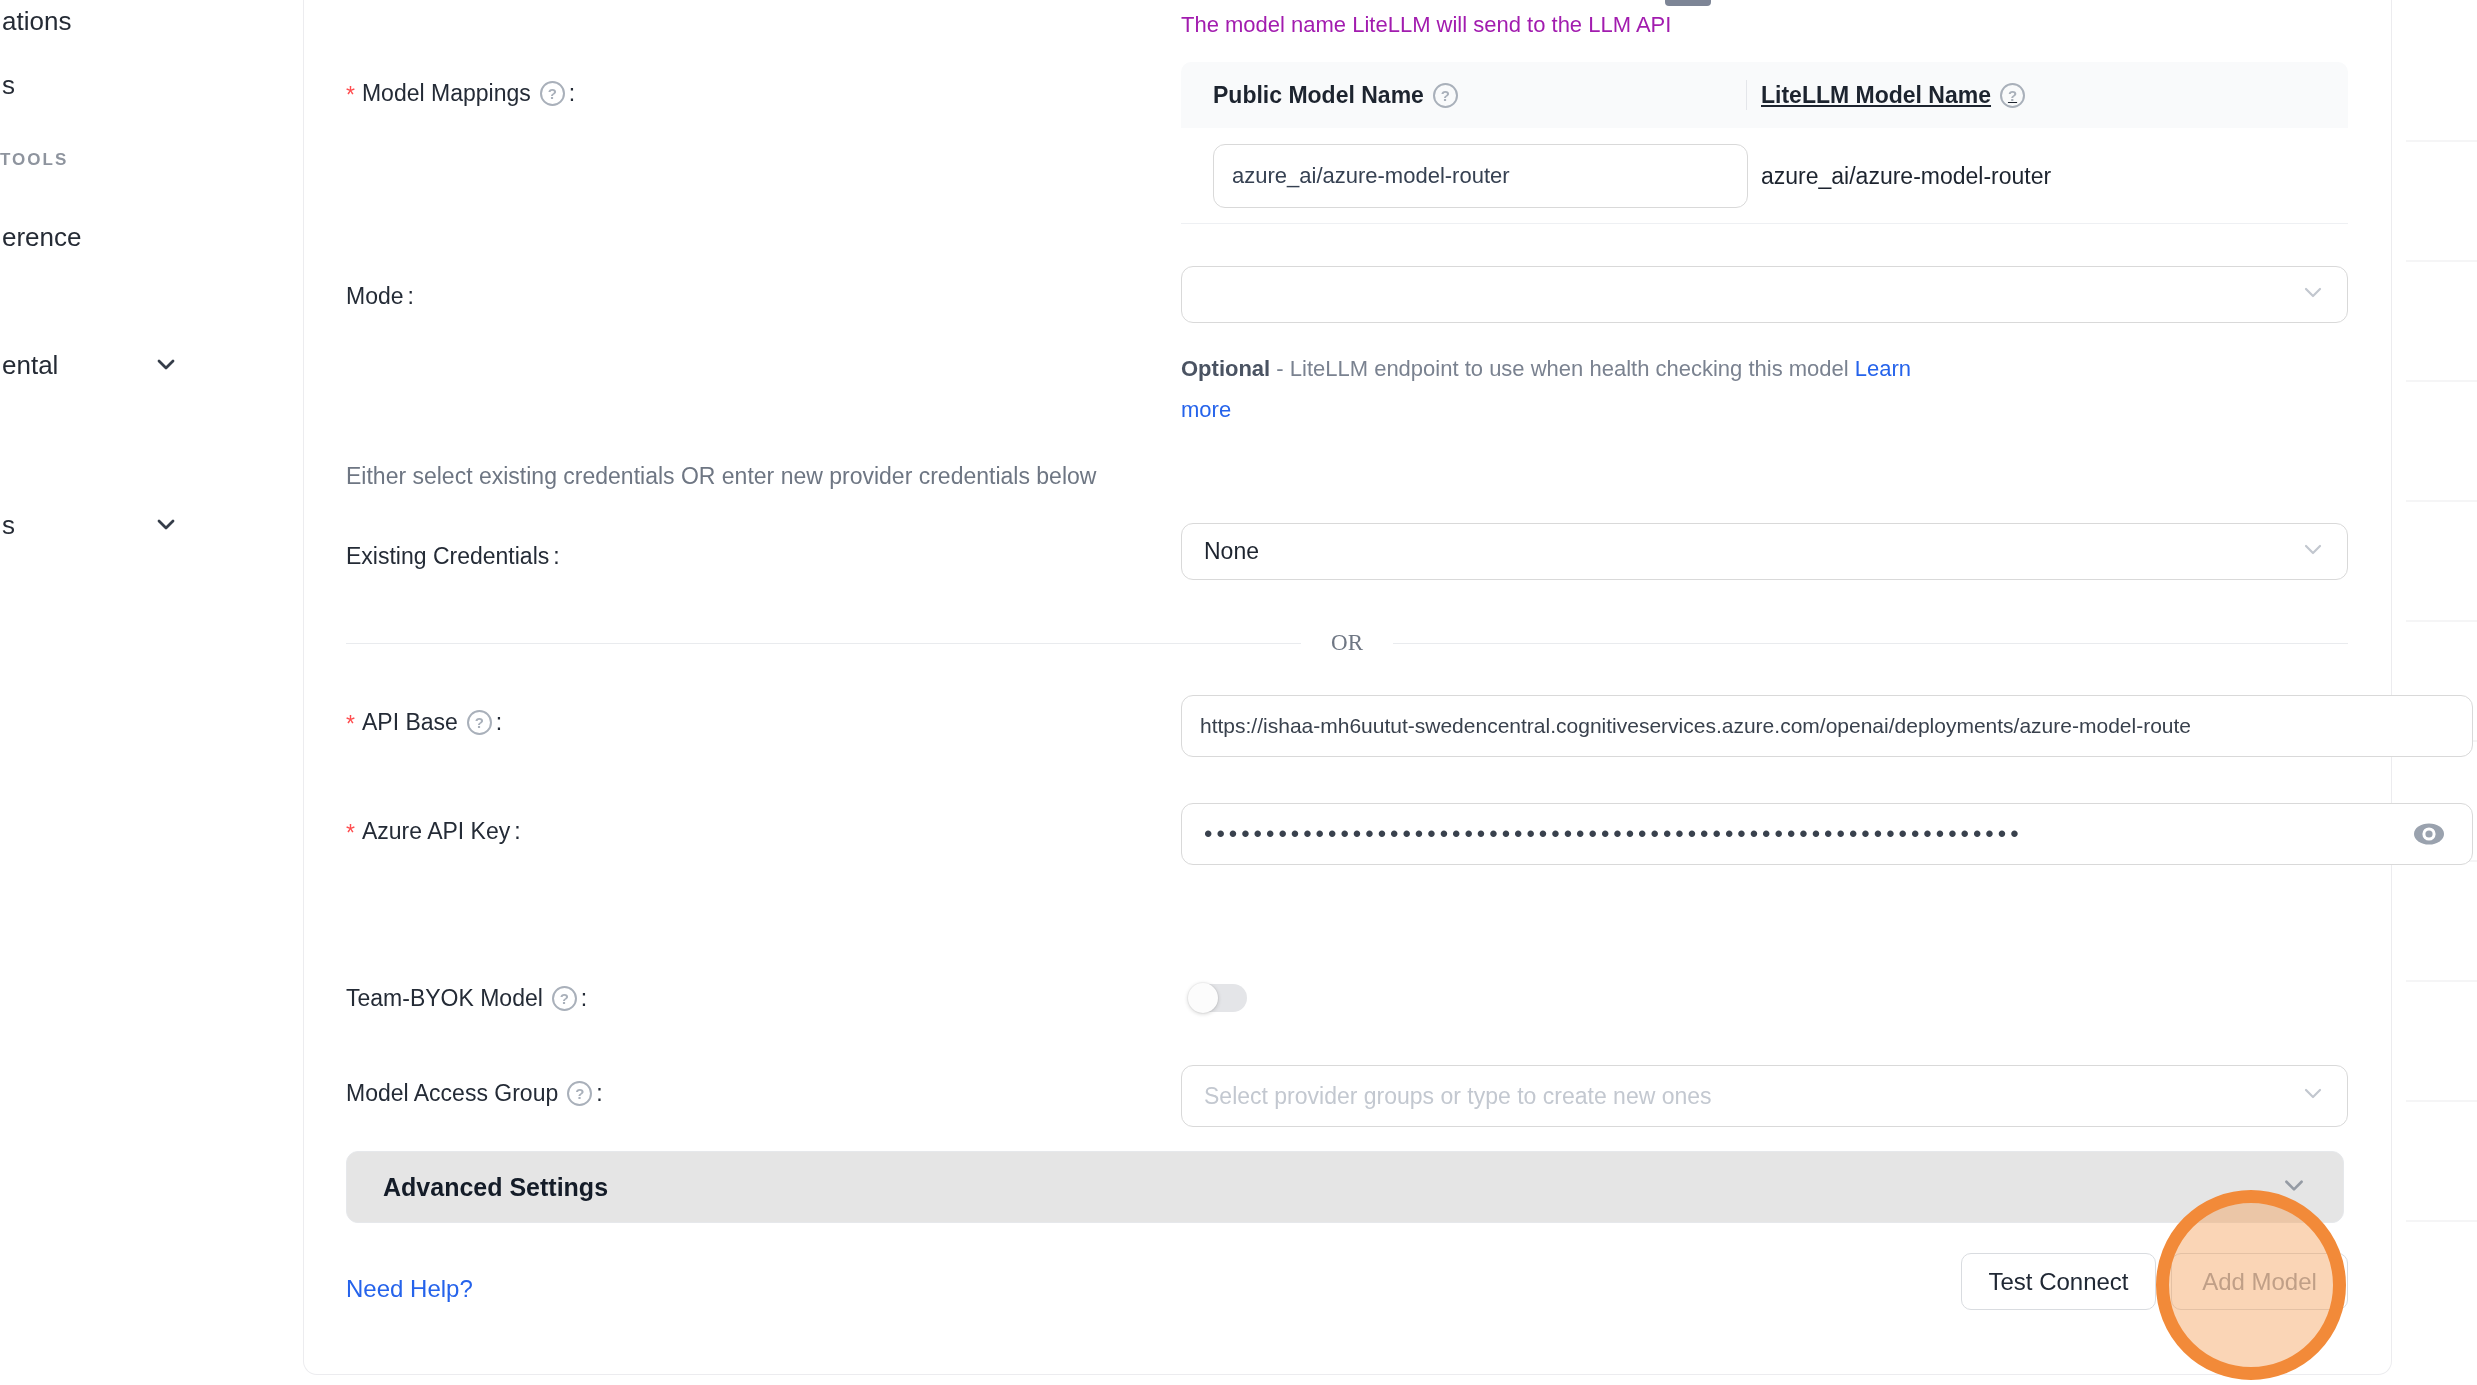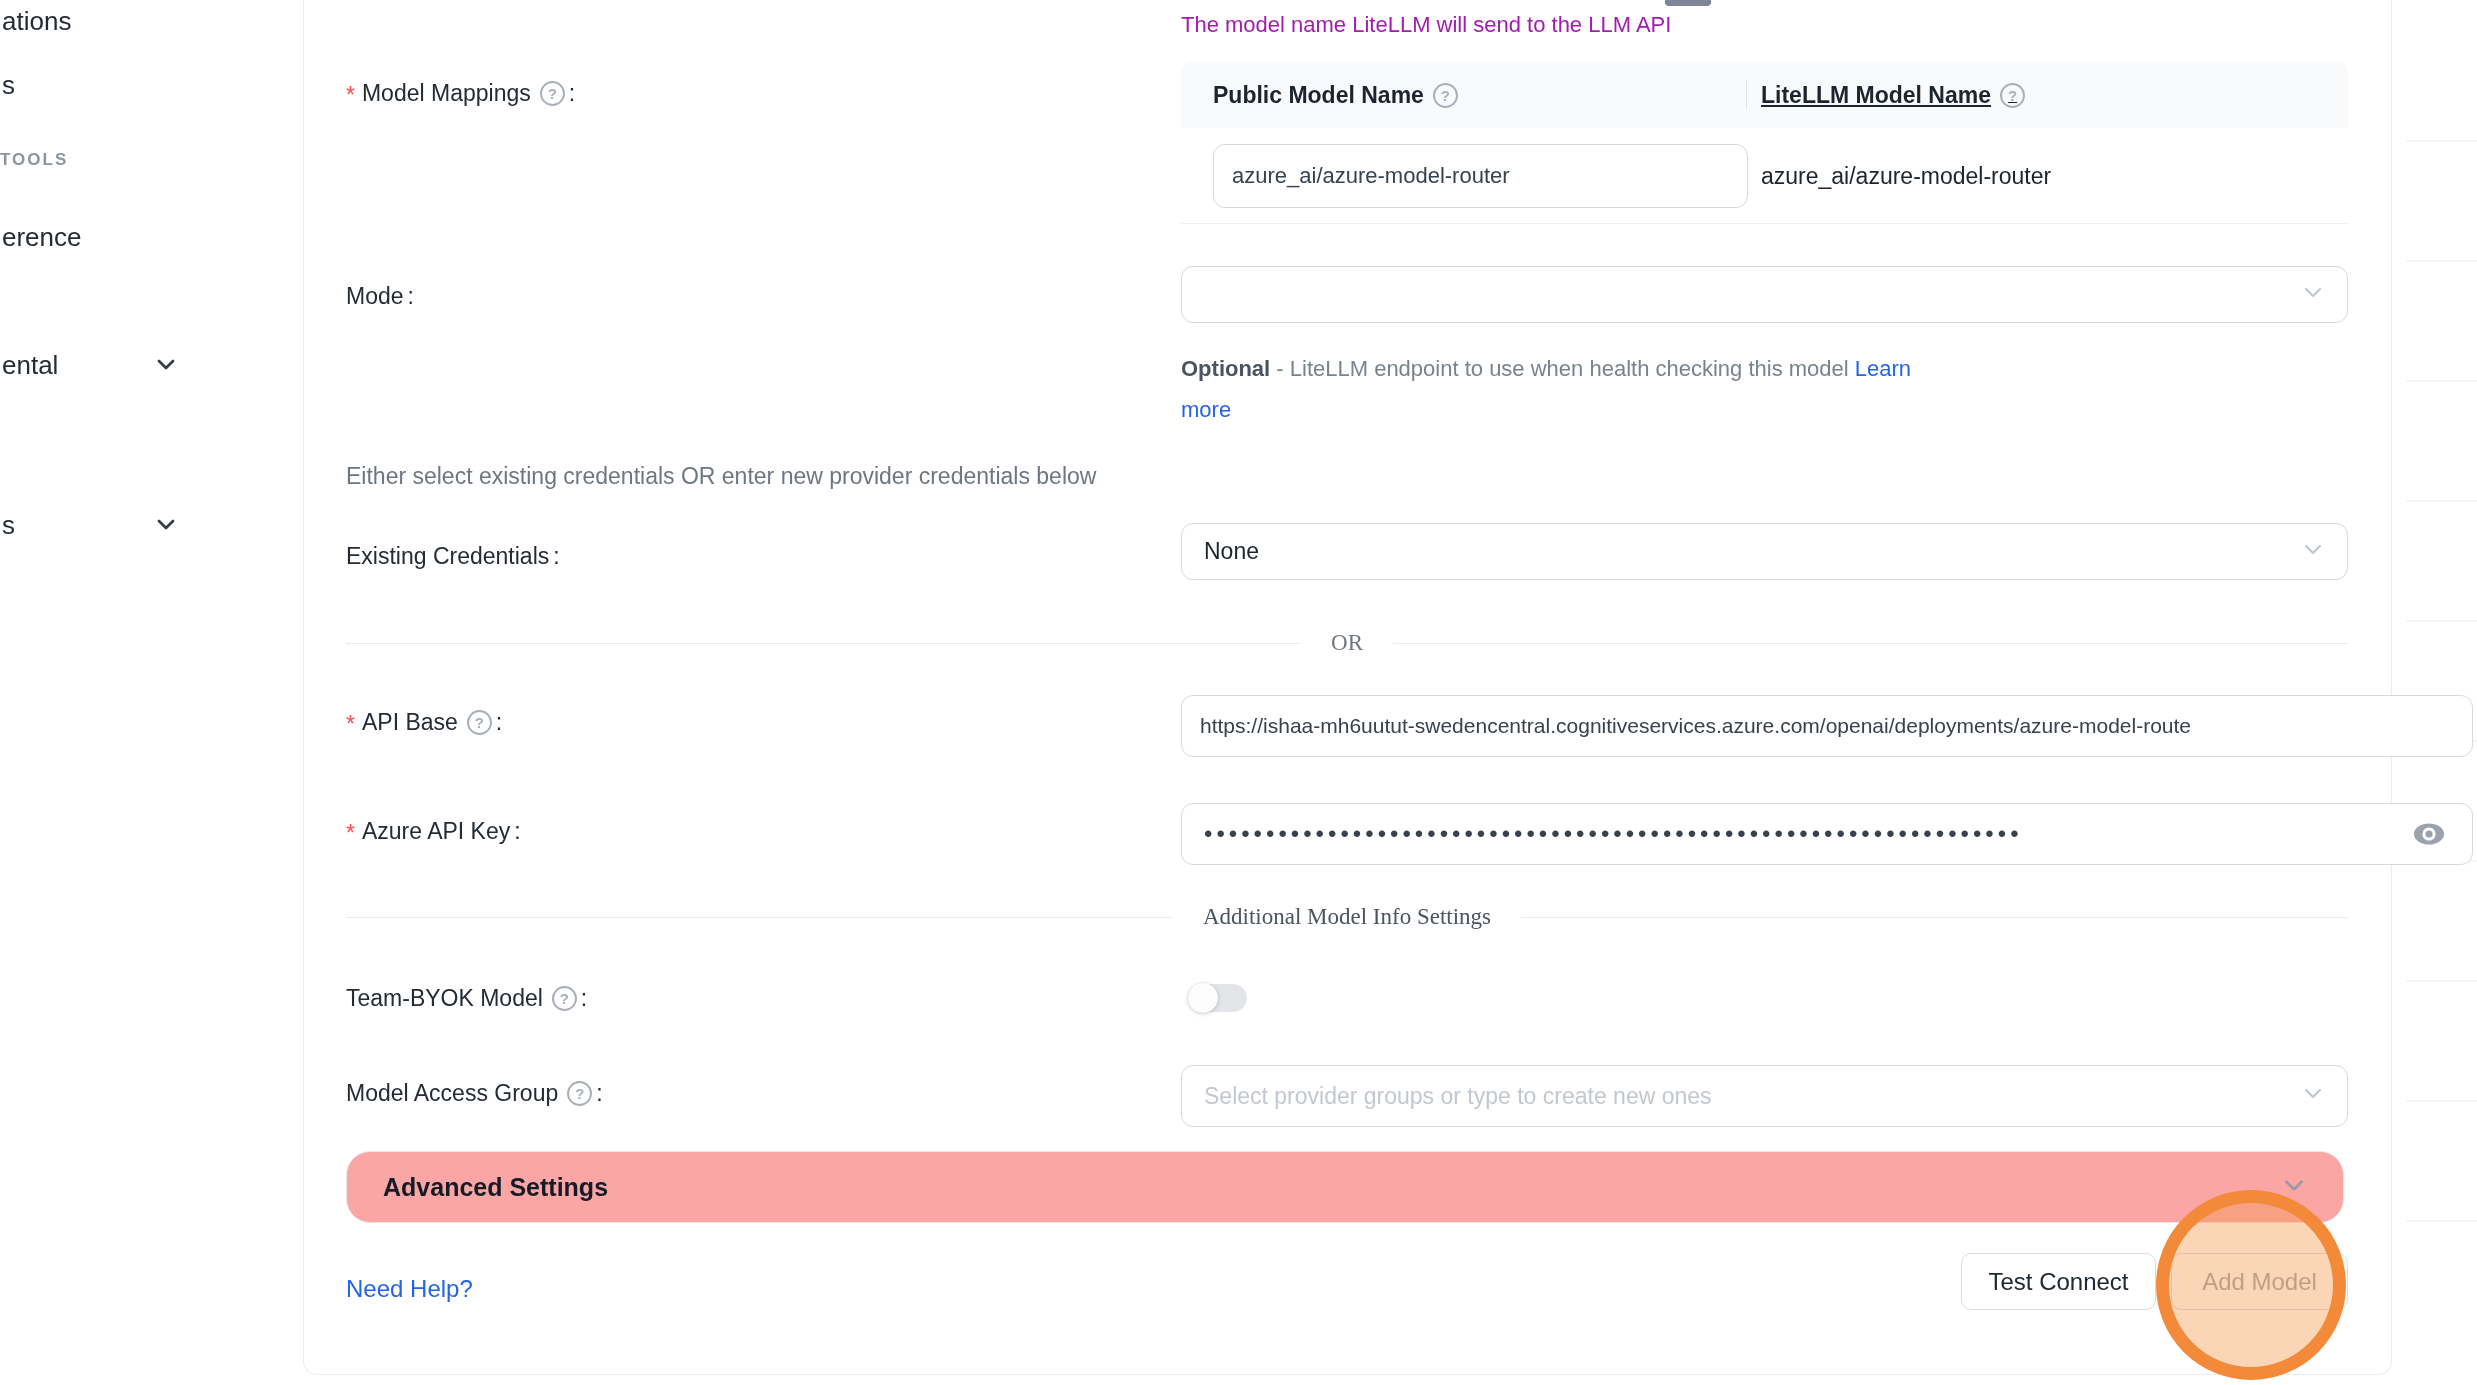--- a/index.html
+++ b/index.html
@@ -93,21 +93,21 @@
   
   .switch { position:absolute; left:885px; top:1004px; width:58px; height:28px; border-radius:14px; background:#e4e5e8; cursor:pointer; }
   .switch .knob {
     position:absolute; left:-1px; top:-1px; width:30px; height:30px; border-radius:50%;
     background:#fcfcfc; box-shadow:0 1px 4px rgba(0,0,0,0.18), 0 0 0 1px rgba(0,0,0,0.03);
   }
 
   
   .adv {
     position:absolute; left:42px; top:1171px; width:1998px; height:72px;
-    border:1px solid #e6e8eb; border-radius:24px; background:#fca5a5;
+    border:1px solid #e6e8eb; border-radius:12px; background:#e5e5e5;
     display:flex; align-items:center; padding:0 36px; cursor:pointer;
   }
   .adv-title { font-size:25px; font-weight:700; color:#141c28; }
   .adv .chev { margin-left:auto; }
 
   
   .need-help { position:absolute; left:42px; top:1295px; font-size:24px; color:#2563eb; cursor:pointer; }
   .btn {
     position:absolute; top:1273px; height:57px; background:#fff; border:1px solid #d9dce0;
     border-radius:10px; font-size:24px; display:flex; align-items:center; justify-content:center;
@@ -241,25 +241,20 @@
     <span class="dots">••••••••••••••••••••••••••••••••••••••••••••••••••••••••••••••••••</span>
     <span class="eye">
       <svg width="38" height="30" viewBox="0 0 38 30">
         <ellipse cx="19" cy="15" rx="15" ry="10.5" fill="#9aa2ae"></ellipse>
         <circle cx="19" cy="15" r="6.6" fill="#ffffff"></circle>
         <circle cx="19" cy="15" r="3.6" fill="#9aa2ae"></circle>
       </svg>
     </span>
   </div>
 
-  <div class="tdivider" style="top:924px">
-    <div class="dline"></div>
-    <div class="dtext info-text">Additional Model Info Settings</div>
-    <div class="dline"></div>
-  </div>
 
   <div class="flabel" style="top:1005px">
     <span>Team-BYOK Model</span>
     <span class="hicon">?</span>
     <span class="colon">:</span>
   </div>
   <div class="switch">
     <div class="knob"></div>
   </div>
 

